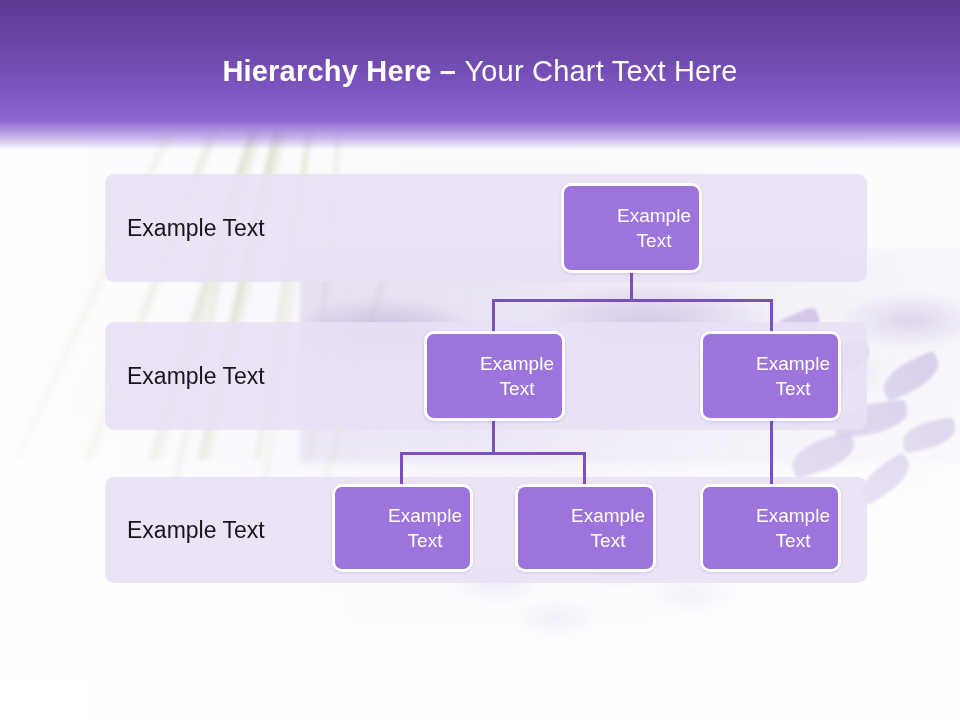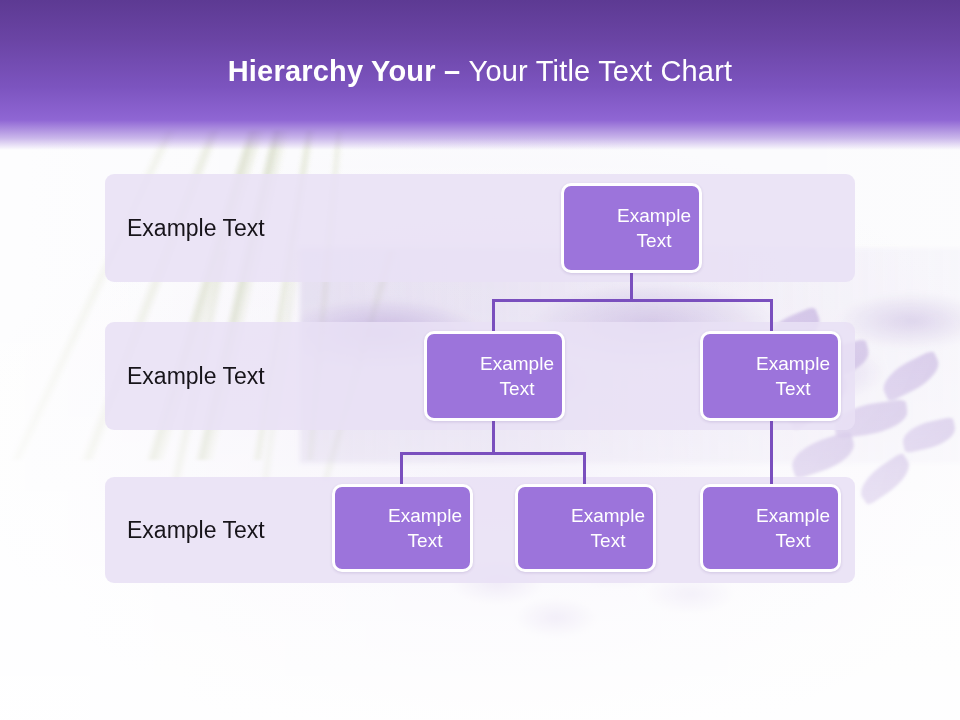--- a/index.html
+++ b/index.html
@@ -146,20 +146,21 @@
   .title-light  { font-weight: 400; }
 
   
   .band {
     position: absolute;
     left: 105px;
     width: 750px;
     background: rgba(232,224,245,.88);
     border-radius: 9px;
     z-index: 4;
+    padding-left: 12px;
   }
   #band-1 { top: 174px; height: 108px; }
   #band-2 { top: 322px; height: 108px; }
   #band-3 { top: 477px; height: 106px; }
 
   .band-label {
     position: absolute;
     left: 22px;
     top: 50%;
     transform: translateY(-50%);
@@ -216,21 +217,21 @@
       <div class="lobe" style="left:96px; top:166px; width:58px; height:26px; transform:rotate(-34deg);"></div>
       <div class="lobe" style="left:142px;top:122px; width:54px; height:26px; transform:rotate(-12deg);"></div>
     </div>
 
     <div class="flowers-low"></div>
     <div class="bg-veil"></div>
   </div>
 
   <div class="header">
     <div class="header-title">
-      <span class="title-strong">Hierarchy Your – </span><span class="title-light">Your Title Text Chart</span>
+      <span class="title-strong">Hierarchy Here – </span><span class="title-light">Your Chart Text Here</span>
     </div>
   </div>
 
   <div class="band" id="band-1">
     <span class="band-label">Example Text</span>
   </div>
   <div class="band" id="band-2">
     <span class="band-label">Example Text</span>
   </div>
   <div class="band" id="band-3">

